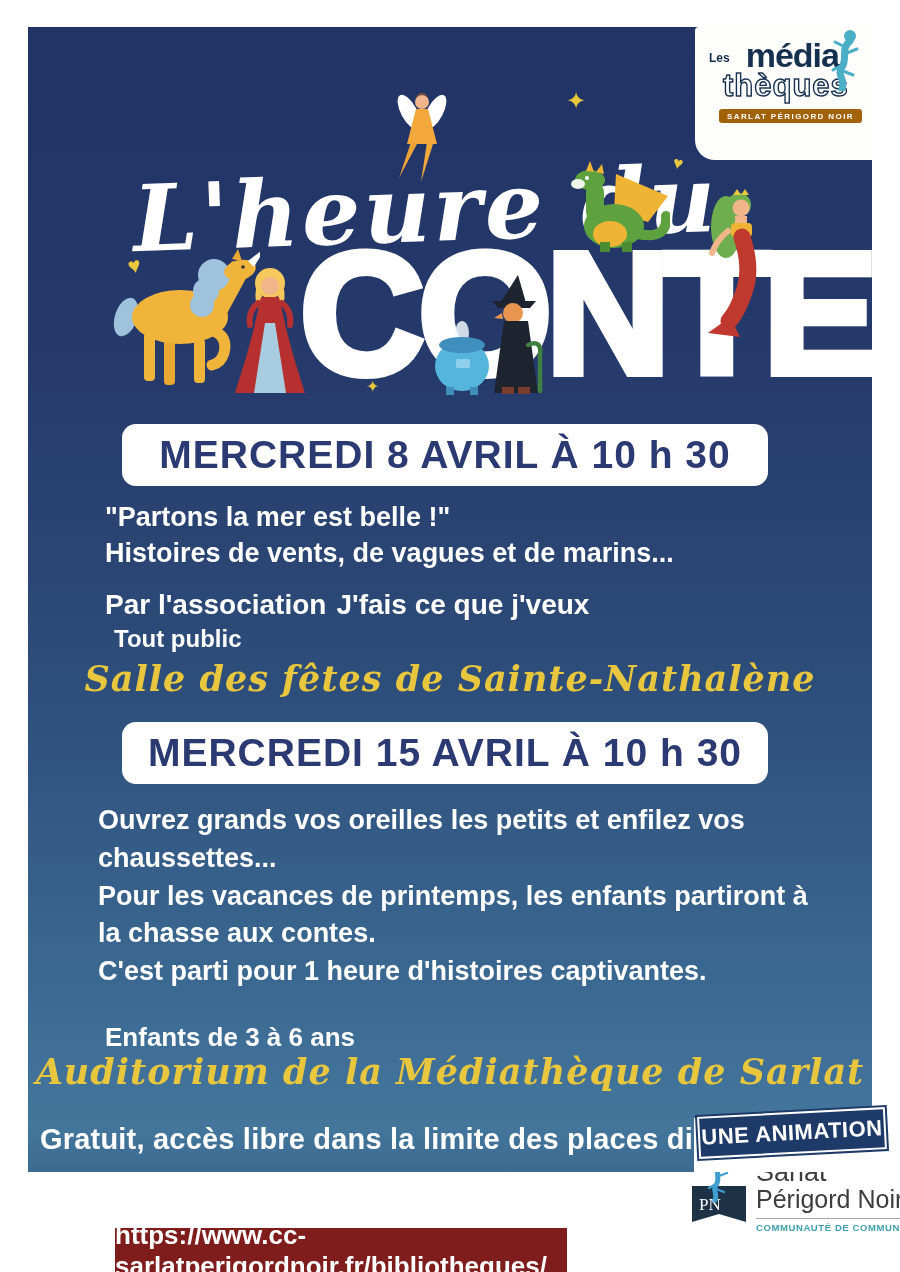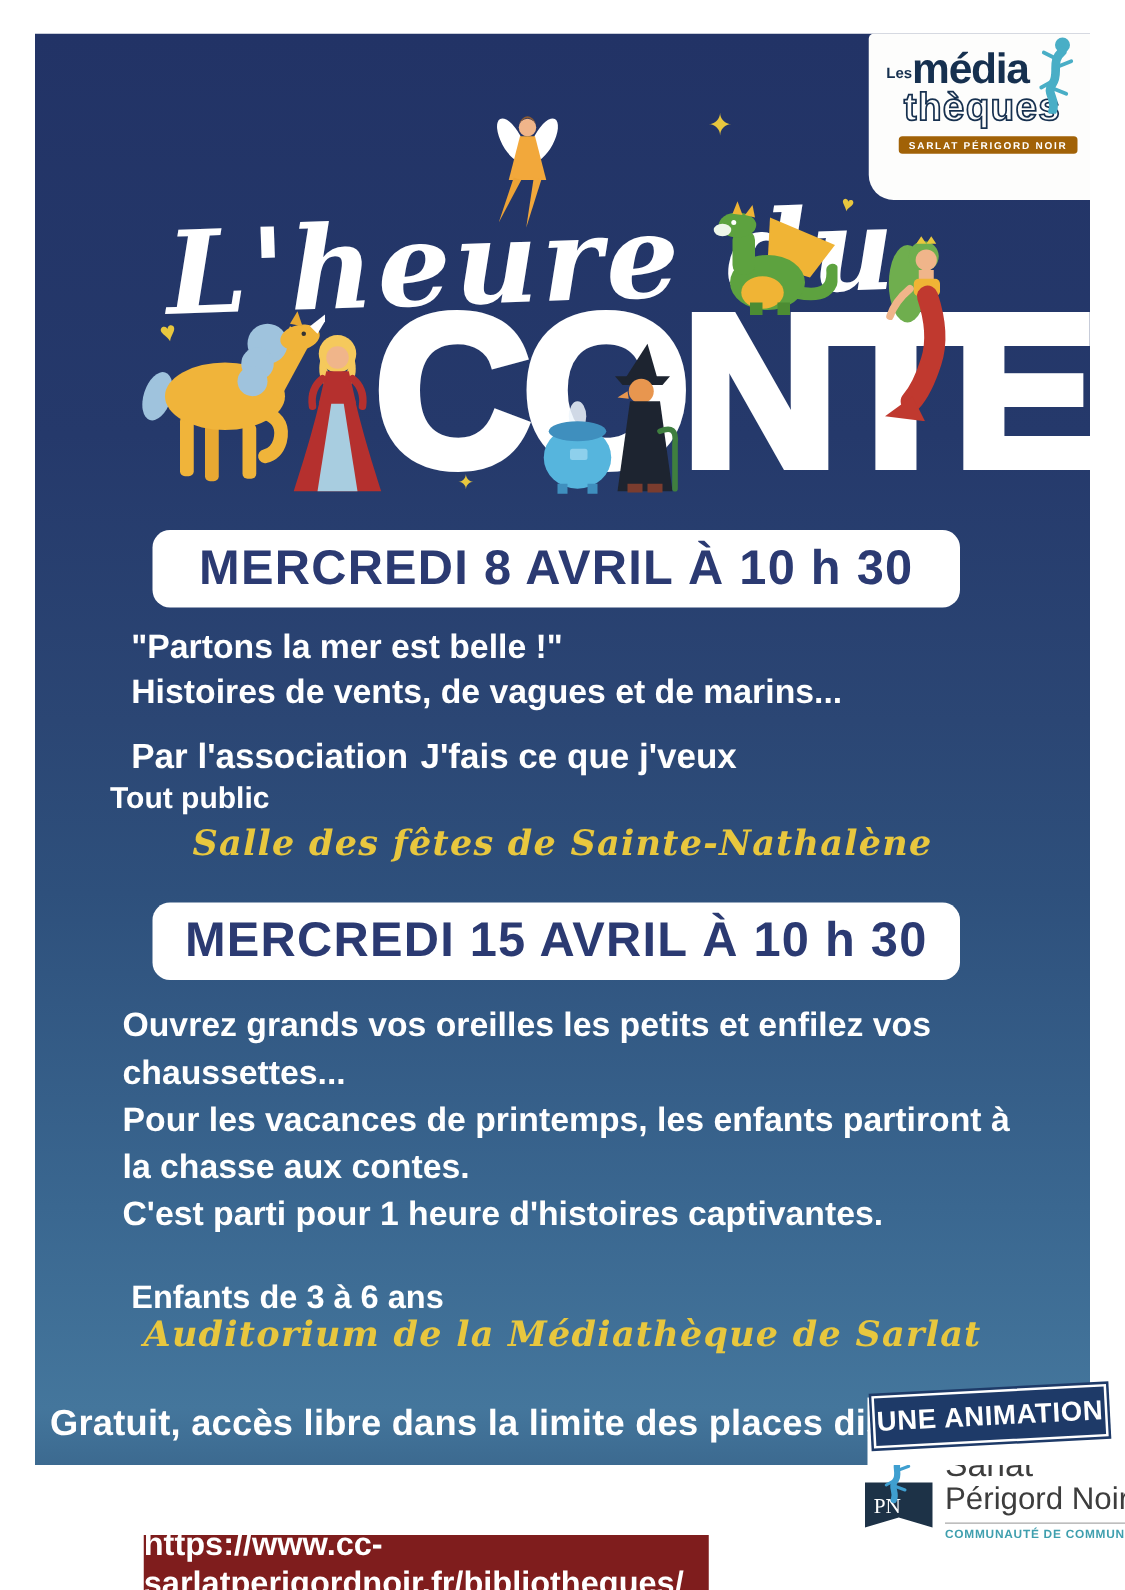--- a/index.html
+++ b/index.html
@@ -7,21 +7,21 @@
          font-family:"Liberation Sans", sans-serif; overflow:hidden; }
 
   .poster { position:absolute; left:28px; top:27px; width:844px; height:1145px;
     background:linear-gradient(180deg,#223366 0%,#25396b 28%,#2b4674 48%,#2e507c 60%,#3a6790 82%,#44769c 96%,#3c6a90 100%);
   }
 
   
   .media-card { position:absolute; right:0; top:0; width:177px; height:133px;
     background:#fdfdfc; border-radius:4px 0 0 20px; z-index:6; padding:14px 10px 0 14px; }
   .media-row1 { display:flex; align-items:flex-end; position:relative; }
-  .media-les { font-size:12px; font-weight:bold; color:#16304f; margin-right:0; margin-bottom:5px; }
+  .media-les { font-size:12px; font-weight:bold; color:#16304f; margin-right:16px; margin-bottom:5px; }
   .media-media { font-size:34px; font-weight:bold; color:#16304f; letter-spacing:-1px; line-height:.85; }
   .media-theques { font-size:31px; font-weight:bold; color:transparent; -webkit-text-stroke:1.4px #16304f;
     letter-spacing:1px; margin-left:14px; line-height:1.05; }
   .media-gecko { position:absolute; right:-4px; top:-12px; }
   .media-badge { display:inline-block; margin:7px 0 0 10px; background:#a16207; color:#fff;
     font-size:8px; font-weight:bold; letter-spacing:1.4px; padding:3px 8px 2px; border-radius:3px; }
 
   
   .title-script { position:absolute; left:105px; top:128px; font-family:"DejaVu Serif", serif;
     font-style:italic; font-weight:bold; color:#fff; font-size:92px; letter-spacing:3px;
@@ -40,23 +40,23 @@
     border-radius:14px; display:flex; align-items:center; justify-content:center;
     color:#2b3a72; font-weight:800; font-size:39px; letter-spacing:1px; z-index:4; }
   .banner1 { top:397px;text-align:right; }
   .banner2 { top:695px; }
 
   .txt { position:absolute; color:#fff; font-weight:bold; z-index:4; }
   .quote { left:77px; top:472px; font-size:27px; line-height:1.35; }
   .assoc { font-size:28px; }
   .assoc .name { margin-left:10px; }
   .assoc1 { left:77px; top:562px; }
-  .audience1 { left:60px; top:598px; font-size:24px; }
+  .audience1 { left:86px; top:598px; font-size:24px; }
   .venue { left:0; width:844px; text-align:center; font-family:"DejaVu Serif", serif;
-    font-style:italic; font-weight:bold; color:#e8c73e; font-size:28px; letter-spacing:1px; z-index:4; position:absolute; }
+    font-style:italic; font-weight:bold; color:#e8c73e; font-size:35px; letter-spacing:1px; z-index:4; position:absolute; }
   .venue1 { top:631px; }
   .para2 { left:70px; top:775px; width:735px; font-size:27px; line-height:1.4; }
   .assoc2 { left:77px; top:922px; font-style:italic; }
   .audience2 { left:77px; top:970px; font-size:26px;margin-top:25px; }
   .venue2 { top:1024px; }
   .gratuit { left:12px; top:1096px; font-size:29px; letter-spacing:.2px; }
 
   
   .white-cut { position:absolute; right:0; bottom:0; width:178px; height:54px; background:#fff; z-index:5; }
   .anim-badge { position:absolute; right:-14px; bottom:18px; width:188px; height:42px; background:#1e3a68;

